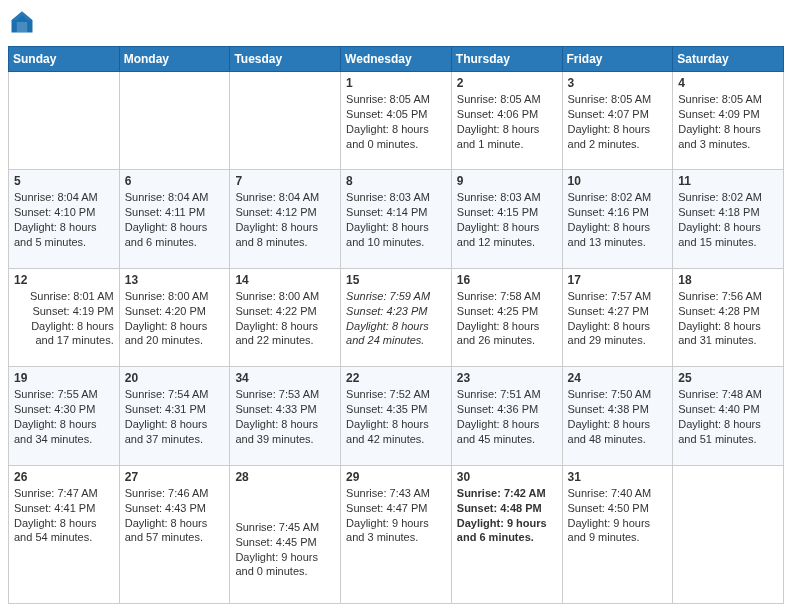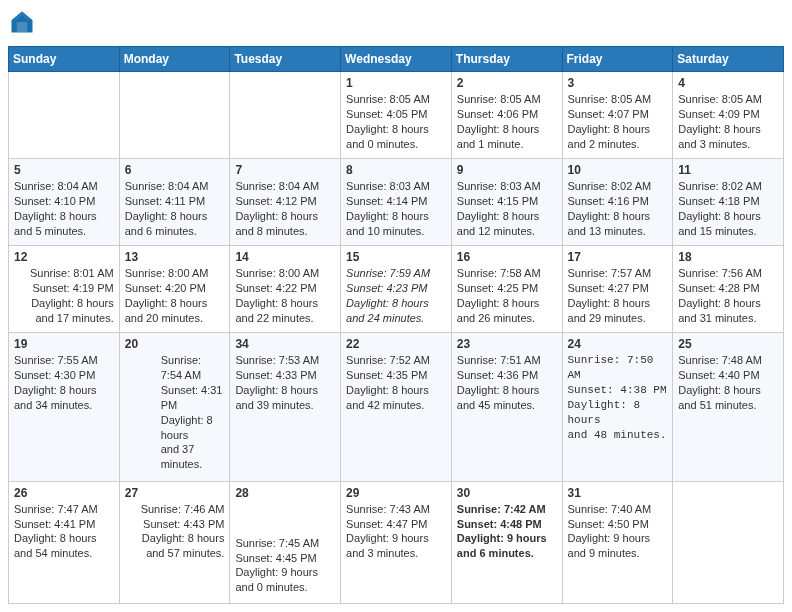--- a/index.html
+++ b/index.html
@@ -267,21 +267,21 @@
         <tr>
           <td>
             <span class="day-num">19</span>
             <div class="day-info" style="white-space: pre-line;">Sunrise: 7:55 AM
 Sunset: 4:30 PM
 Daylight: 8 hours
 and 34 minutes.</div>
           </td>
           <td>
             <span class="day-num">20</span>
-            <div class="day-info" style="white-space: pre-line; margin-left: 36px;">Sunrise: 7:54 AM
+            <div class="day-info" style="white-space: pre-line;">Sunrise: 7:54 AM
 Sunset: 4:31 PM
 Daylight: 8 hours
 and 37 minutes.</div>
           </td>
           <td>
             <span class="day-num">34</span>
             <div class="day-info" style="white-space: pre-line;">Sunrise: 7:53 AM
 Sunset: 4:33 PM
 Daylight: 8 hours
 and 39 minutes.</div>
@@ -295,21 +295,21 @@
           </td>
           <td>
             <span class="day-num">23</span>
             <div class="day-info" style="white-space: pre-line;">Sunrise: 7:51 AM
 Sunset: 4:36 PM
 Daylight: 8 hours
 and 45 minutes.</div>
           </td>
           <td>
             <span class="day-num">24</span>
-            <div class="day-info" style="white-space: pre-line; font-family: Liberation Mono, monospace;">Sunrise: 7:50 AM
+            <div class="day-info" style="white-space: pre-line;">Sunrise: 7:50 AM
 Sunset: 4:38 PM
 Daylight: 8 hours
 and 48 minutes.</div>
           </td>
           <td>
             <span class="day-num">25</span>
             <div class="day-info" style="white-space: pre-line;">Sunrise: 7:48 AM
 Sunset: 4:40 PM
 Daylight: 8 hours
 and 51 minutes.</div>
@@ -318,21 +318,21 @@
         <tr>
           <td>
             <span class="day-num">26</span>
             <div class="day-info" style="white-space: pre-line;">Sunrise: 7:47 AM
 Sunset: 4:41 PM
 Daylight: 8 hours
 and 54 minutes.</div>
           </td>
           <td>
             <span class="day-num">27</span>
-            <div class="day-info" style="white-space: pre-line; text-align: right;">Sunrise: 7:46 AM
+            <div class="day-info" style="white-space: pre-line;">Sunrise: 7:46 AM
 Sunset: 4:43 PM
 Daylight: 8 hours
 and 57 minutes.</div>
           </td>
           <td>
             <span class="day-num">28</span>
             <div class="day-info" style="white-space: pre-line; margin-top: 36px;">Sunrise: 7:45 AM
 Sunset: 4:45 PM
 Daylight: 9 hours
 and 0 minutes.</div>

